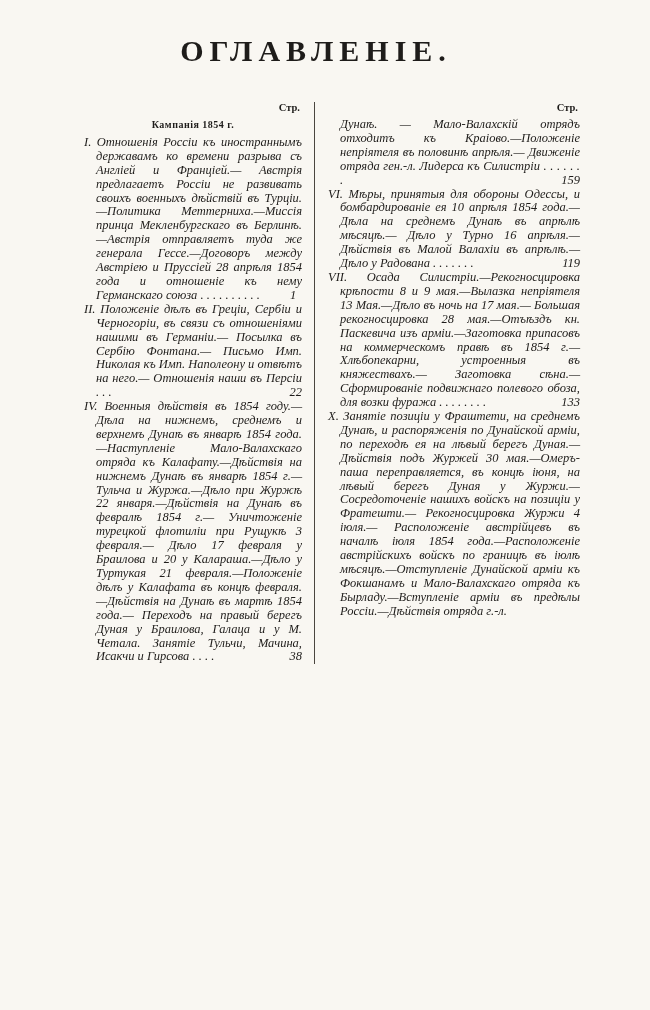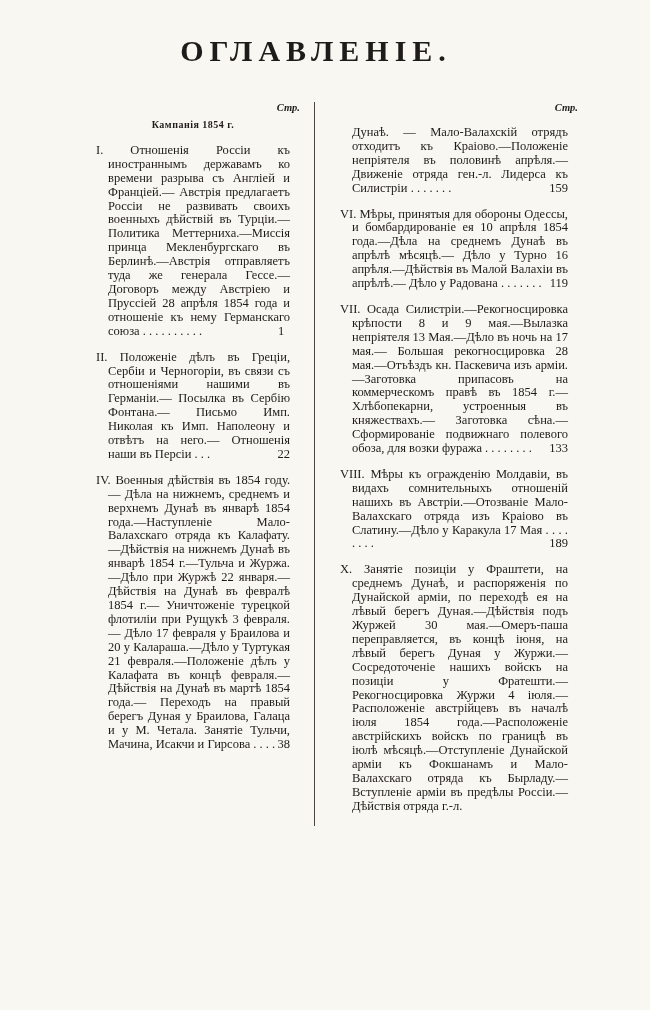--- a/index.html
+++ b/index.html
@@ -43,37 +43,37 @@
   .divider {
     width: 0;
     border-left: 1px solid #4a463f;
   }
   .col-right {
     flex: 1;
     padding-left: 13px;
   }
   .col-header {
     text-align: right;
-    font-style: italic;
     font-weight: bold;
     font-size: 10.5px;
     line-height: 12px;
     margin: 0 2px 4px 0;
   }
   .campaign-heading {
     text-align: center;
     font-size: 10px;
     font-weight: bold;
     margin: 2px 0 4px 0;
     letter-spacing: 0.5px;
   }
   .entry {
-    margin: 12px;
+    margin: 0;
     padding-left: 12px;
     text-indent: -12px;
+    font-style: italic;
   }
   .entry.cont {
     text-indent: 0;
   }
   .numeral {
     font-weight: normal;
   }
   .pagenum {
     float: right;
     padding-left: 5px;
@@ -129,25 +129,20 @@
         <span class="entry-text">Мѣры, принятыя для обороны Одессы, и бомбардированіе ея 10 апрѣля 1854 года.—Дѣла на среднемъ Дунаѣ въ апрѣлѣ мѣсяцѣ.— Дѣло у Турно 16 апрѣля.—Дѣйствія въ Малой Валахіи въ апрѣлѣ.— Дѣло у Радована . . . . . . .</span>
         <span class="pagenum">119</span>
       </p>
 
       <p class="entry">
         <span class="numeral">VII.</span>
         <span class="entry-text">Осада Силистріи.—Рекогносцировка крѣпости 8 и 9 мая.—Вылазка непріятеля 13 Мая.—Дѣло въ ночь на 17 мая.— Большая рекогносцировка 28 мая.—Отъѣздъ кн. Паскевича изъ арміи.—Заготовка припасовъ на коммерческомъ правѣ въ 1854 г.—Хлѣбопекарни, устроенныя въ княжествахъ.— Заготовка сѣна.—Сформированіе подвижнаго полевого обоза, для возки фуража . . . . . . . .</span>
         <span class="pagenum">133</span>
       </p>
 
-      <p class="entry">
-        <span class="numeral">VIII.</span>
-        <span class="entry-text">Мѣры къ огражденію Молдавіи, въ видахъ сомнительныхъ отношеній нашихъ въ Австріи.—Отозваніе Мало-Валахскаго отряда изъ Краіово въ Слатину.—Дѣло у Каракула 17 Мая . . . . . . . .</span>
-        <span class="pagenum">189</span>
-      </p>
 
 
       <p class="entry">
         <span class="numeral">X.</span>
         <span class="entry-text">Занятіе позиціи у Фраштети, на среднемъ Дунаѣ, и распоряженія по Дунайской арміи, по переходѣ ея на лѣвый берегъ Дуная.—Дѣйствія подъ Журжей 30 мая.—Омеръ-паша переправляется, въ концѣ іюня, на лѣвый берегъ Дуная у Журжи.—Сосредоточеніе нашихъ войскъ на позиціи у Фратешти.— Рекогносцировка Журжи 4 іюля.— Расположеніе австрійцевъ въ началѣ іюля 1854 года.—Расположеніе австрійскихъ войскъ по границѣ въ іюлѣ мѣсяцѣ.—Отступленіе Дунайской арміи къ Фокшанамъ и Мало-Валахскаго отряда къ Бырладу.—Вступленіе арміи въ предѣлы Россіи.—Дѣйствія отряда г.-л.</span>
         <span class="pagenum"></span>
       </p>
     </div>
 
   </div>

